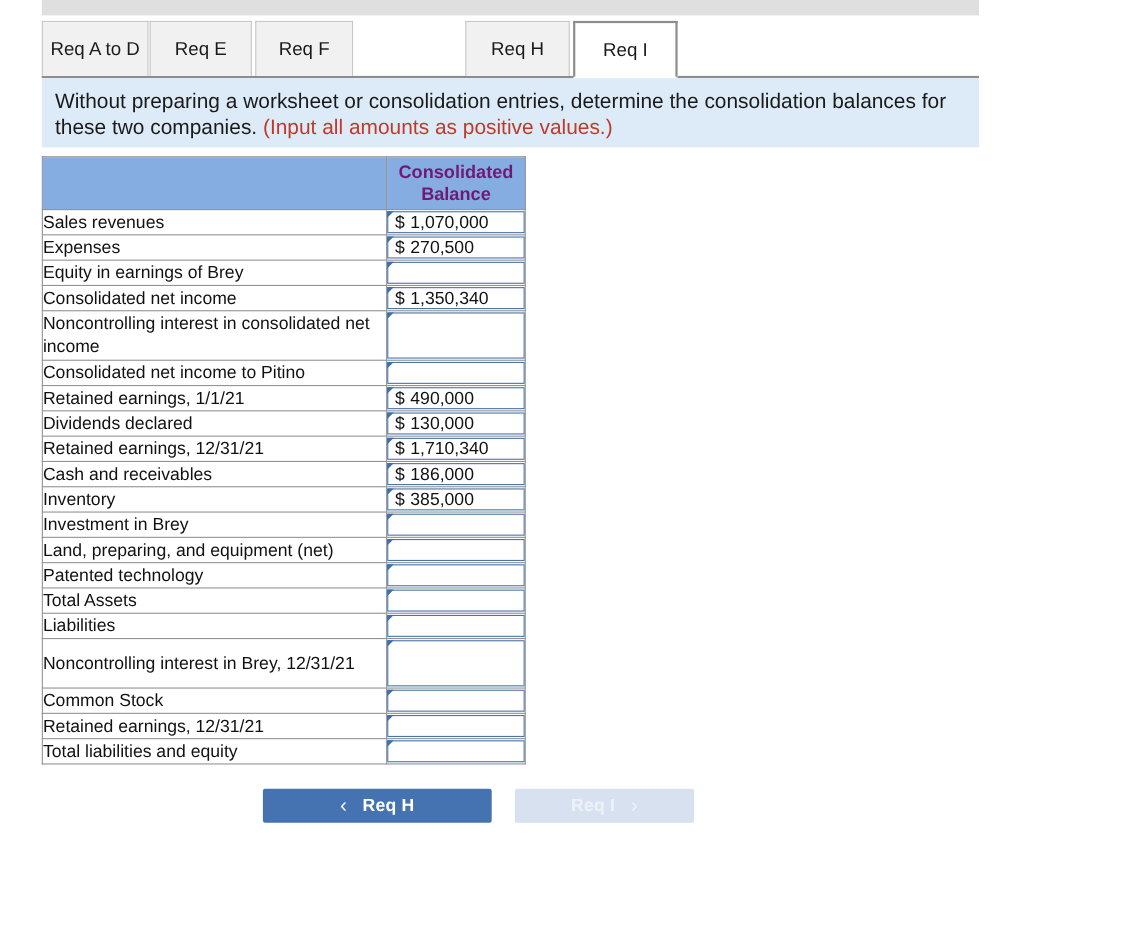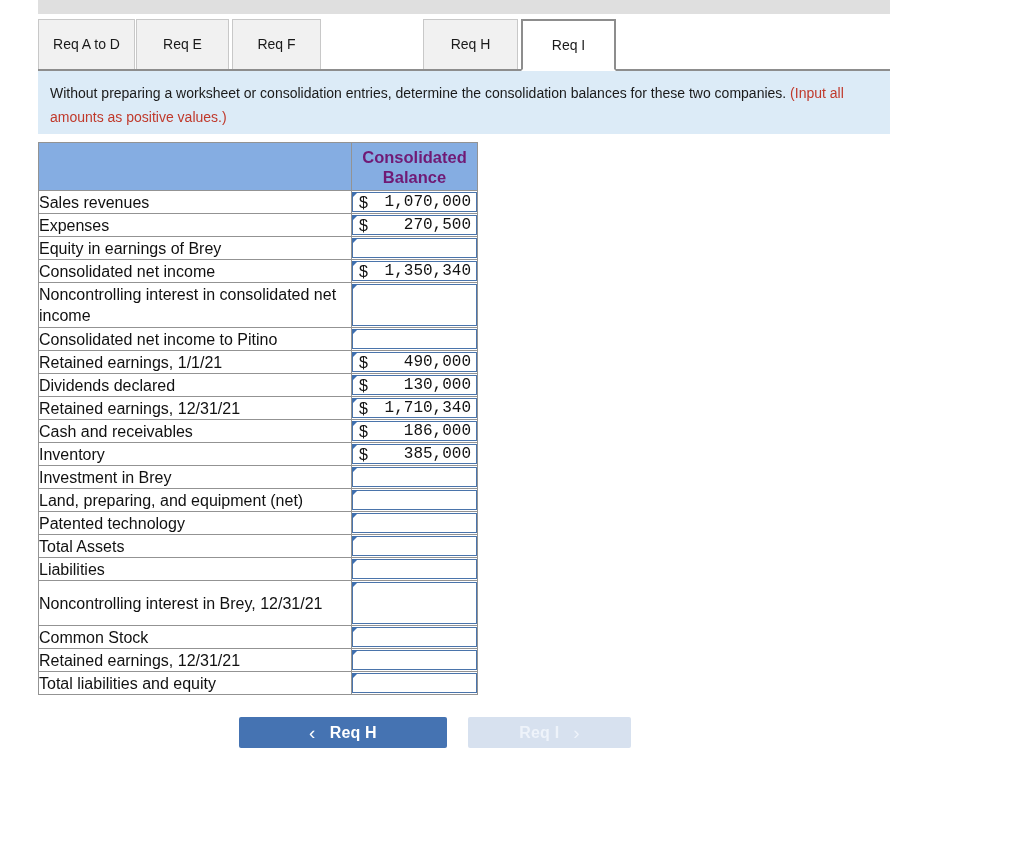--- a/index.html
+++ b/index.html
@@ -48,21 +48,21 @@
     top: 0px;
     height: 50px;
     box-sizing: border-box;
     background: #f1f1f1;
     border: 1px solid #c8c8c8;
     border-bottom: none;
     display: flex;
     align-items: center;
     justify-content: center;
     text-align: center;
-    font-size: 14px;
+    font-size: 17px;
     line-height: 21px;
     color: #1a1a1a;
     padding: 0 6px;
     cursor: pointer;
     user-select: none;
   }
   .tab.active {
     background: #ffffff;
     border: 2px solid #8d8d8d;
     border-bottom: 2px solid #ffffff;
@@ -75,21 +75,21 @@
     position: absolute;
     left: 38px;
     top: 71px;
     width: 852px;
     height: 63px;
     box-sizing: border-box;
     background: #dcebf7;
     padding: 10px 12px 0 12px;
   }
   .banner-text {
-    font-size: 14px;
+    font-size: 19px;
     line-height: 24px;
     color: #1a1a1a;
   }
   .banner-note {
     color: #c0392b;
   }
 
   
   .tbl-wrap {
     position: absolute;
@@ -162,22 +162,21 @@
     border-left: 6px solid #3f6fae;
     border-bottom: 6px solid transparent;
   }
   .inputbox .cur-sym {
     width: 14px;
     flex: 0 0 14px;
     text-align: left;
   }
   .inputbox .amt {
     flex: 1 1 auto;
-    text-align: right;
-    font-family: Liberation Mono, monospace;
+    text-align: left;
   }
 
   
   .nav-wrap {
     position: absolute;
     left: 239px;
     top: 717px;
     width: 400px;
     height: 32px;
   }

